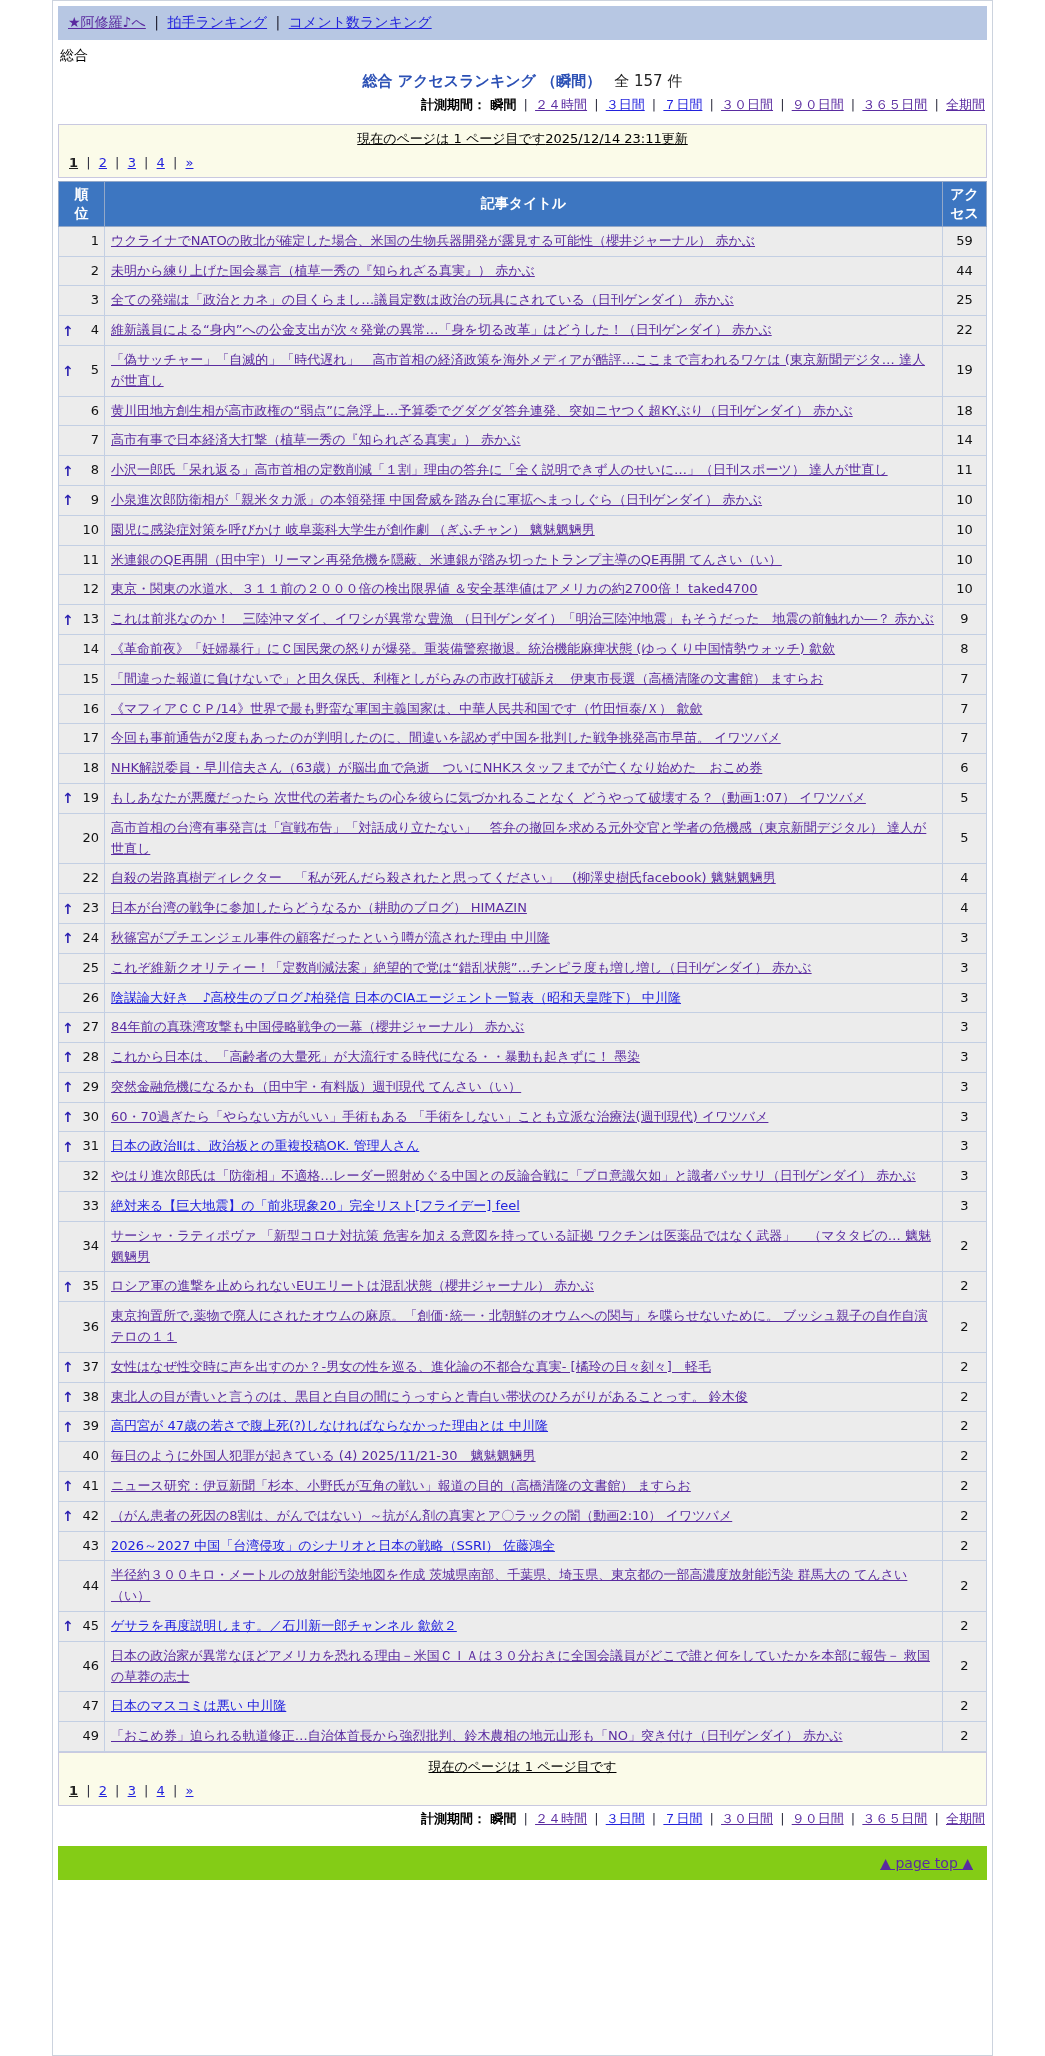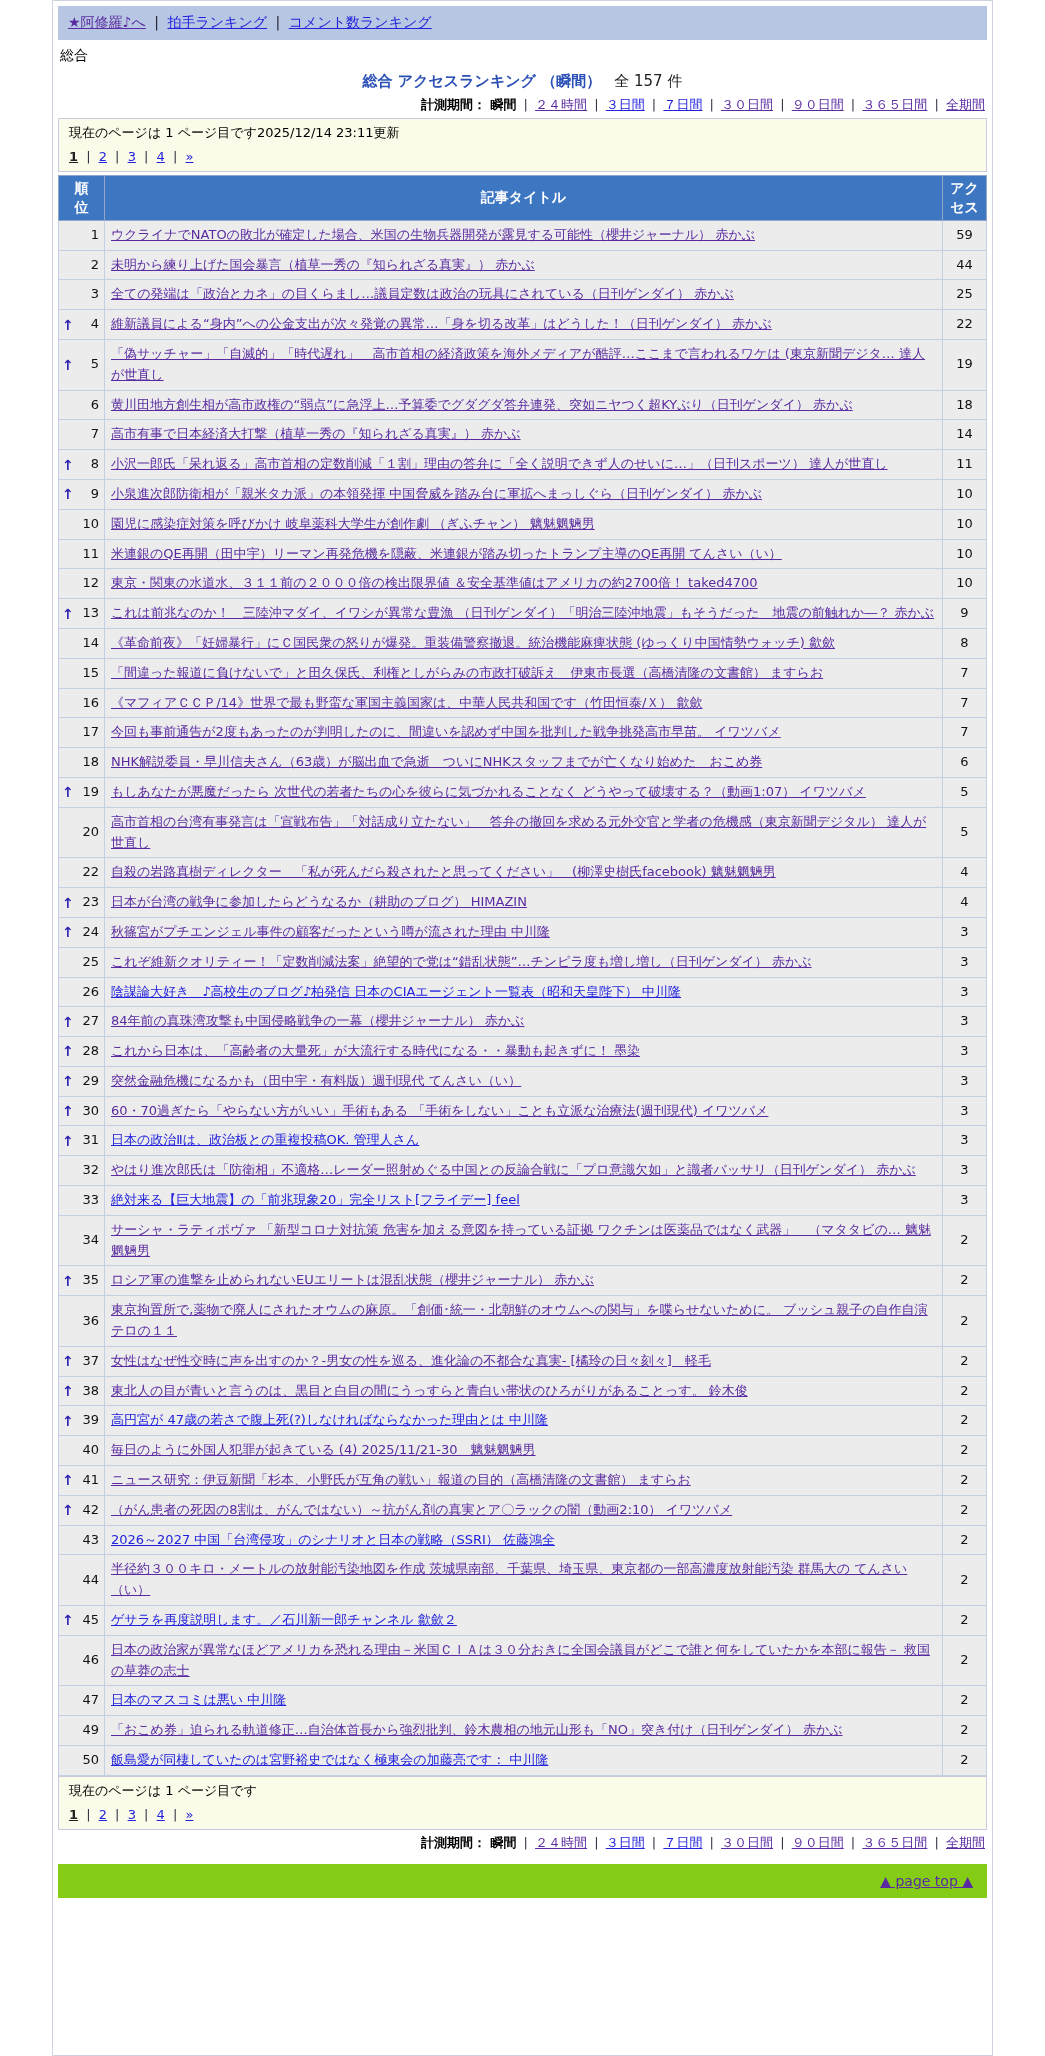--- a/index.html
+++ b/index.html
@@ -24,27 +24,27 @@
 
   .topnav{background:var(--topbar-bg);padding:8px 10px;font-size:14px;}
   .topnav .sep{color:#223;margin:0 4px;}
 
   .breadcrumb{font-size:14px;font-weight:normal;padding:7px 2px 1px;}
 
   .title-row{text-align:center;padding:5px 0 1px;}
   .page-title{color:var(--title-blue);font-weight:bold;font-size:15px;}
   .total-count{font-size:15px;color:#222;margin-left:8px;}
 
-  .periods{text-align:right;font-size:13px;padding:4px 2px 4px;}
+  .periods{text-align:right;font-size:13px;padding:4px 2px 10px;}
   .periods .plabel{font-weight:bold;}
   .periods .pcurrent{font-weight:bold;color:#000;}
   .periods .sep{color:#334;margin:0 3px;}
 
   .pagebox{background:var(--box-bg);border:1px solid #c9c9e0;padding:5px 10px 7px;font-size:13px;}
-  .pagebox .row1{display:flex;justify-content:flex-start;align-items:baseline;}
+  .pagebox .row1{display:flex;justify-content:center;align-items:baseline;text-decoration:underline;}
   .pagination{padding-top:7px;}
   .pagination .pg-current{font-weight:bold;color:#222;text-decoration:underline;}
   .pagination .sep{color:#334;margin:0 4px;}
 
   table.rank-table{width:100%;border-collapse:collapse;margin-top:3px;border:1px solid var(--table-border);}
   .rank-table th{background:var(--header-bg);color:#fff;font-weight:bold;font-size:14px;
     padding:3px 2px;border:1px solid var(--table-border);text-align:center;vertical-align:middle;}
   .rank-table th .wrap2{display:inline-block;max-width:2.3em;word-break:break-all;line-height:1.35;}
   .rank-table th .wrap1{display:inline-block;max-width:1.2em;word-break:break-all;line-height:1.35;}
   th.col-rank{width:46px;}
@@ -321,25 +321,20 @@
         <tr>
           <td class="rank-cell">47</td>
           <td class="title-cell"><a class="unvisited">日本のマスコミは悪い 中川隆</a></td>
           <td class="access-cell">2</td>
         </tr>
         <tr>
           <td class="rank-cell">49</td>
           <td class="title-cell"><a class="visited">「おこめ券」迫られる軌道修正…自治体首長から強烈批判、鈴木農相の地元山形も「NO」突き付け（日刊ゲンダイ） 赤かぶ</a></td>
           <td class="access-cell">2</td>
         </tr>
-        <tr>
-          <td class="rank-cell">50</td>
-          <td class="title-cell"><a class="unvisited">飯島愛が同棲していたのは宮野裕史ではなく極東会の加藤亮です： 中川隆</a></td>
-          <td class="access-cell">2</td>
-        </tr>
       </tbody>
   </table>
 
   <div class="pagebox">
     <div class="row1">
       <span>現在のページは 1 ページ目です</span>
     </div>
     <div class="pagination" id="pagination-bottom"><span class="pg-current">1</span><span class="sep"> | </span><a class="unvisited">2</a><span class="sep"> | </span><a class="unvisited">3</a><span class="sep"> | </span><a class="unvisited">4</a><span class="sep"> | </span><a class="unvisited">»</a></div>
   </div>
 

